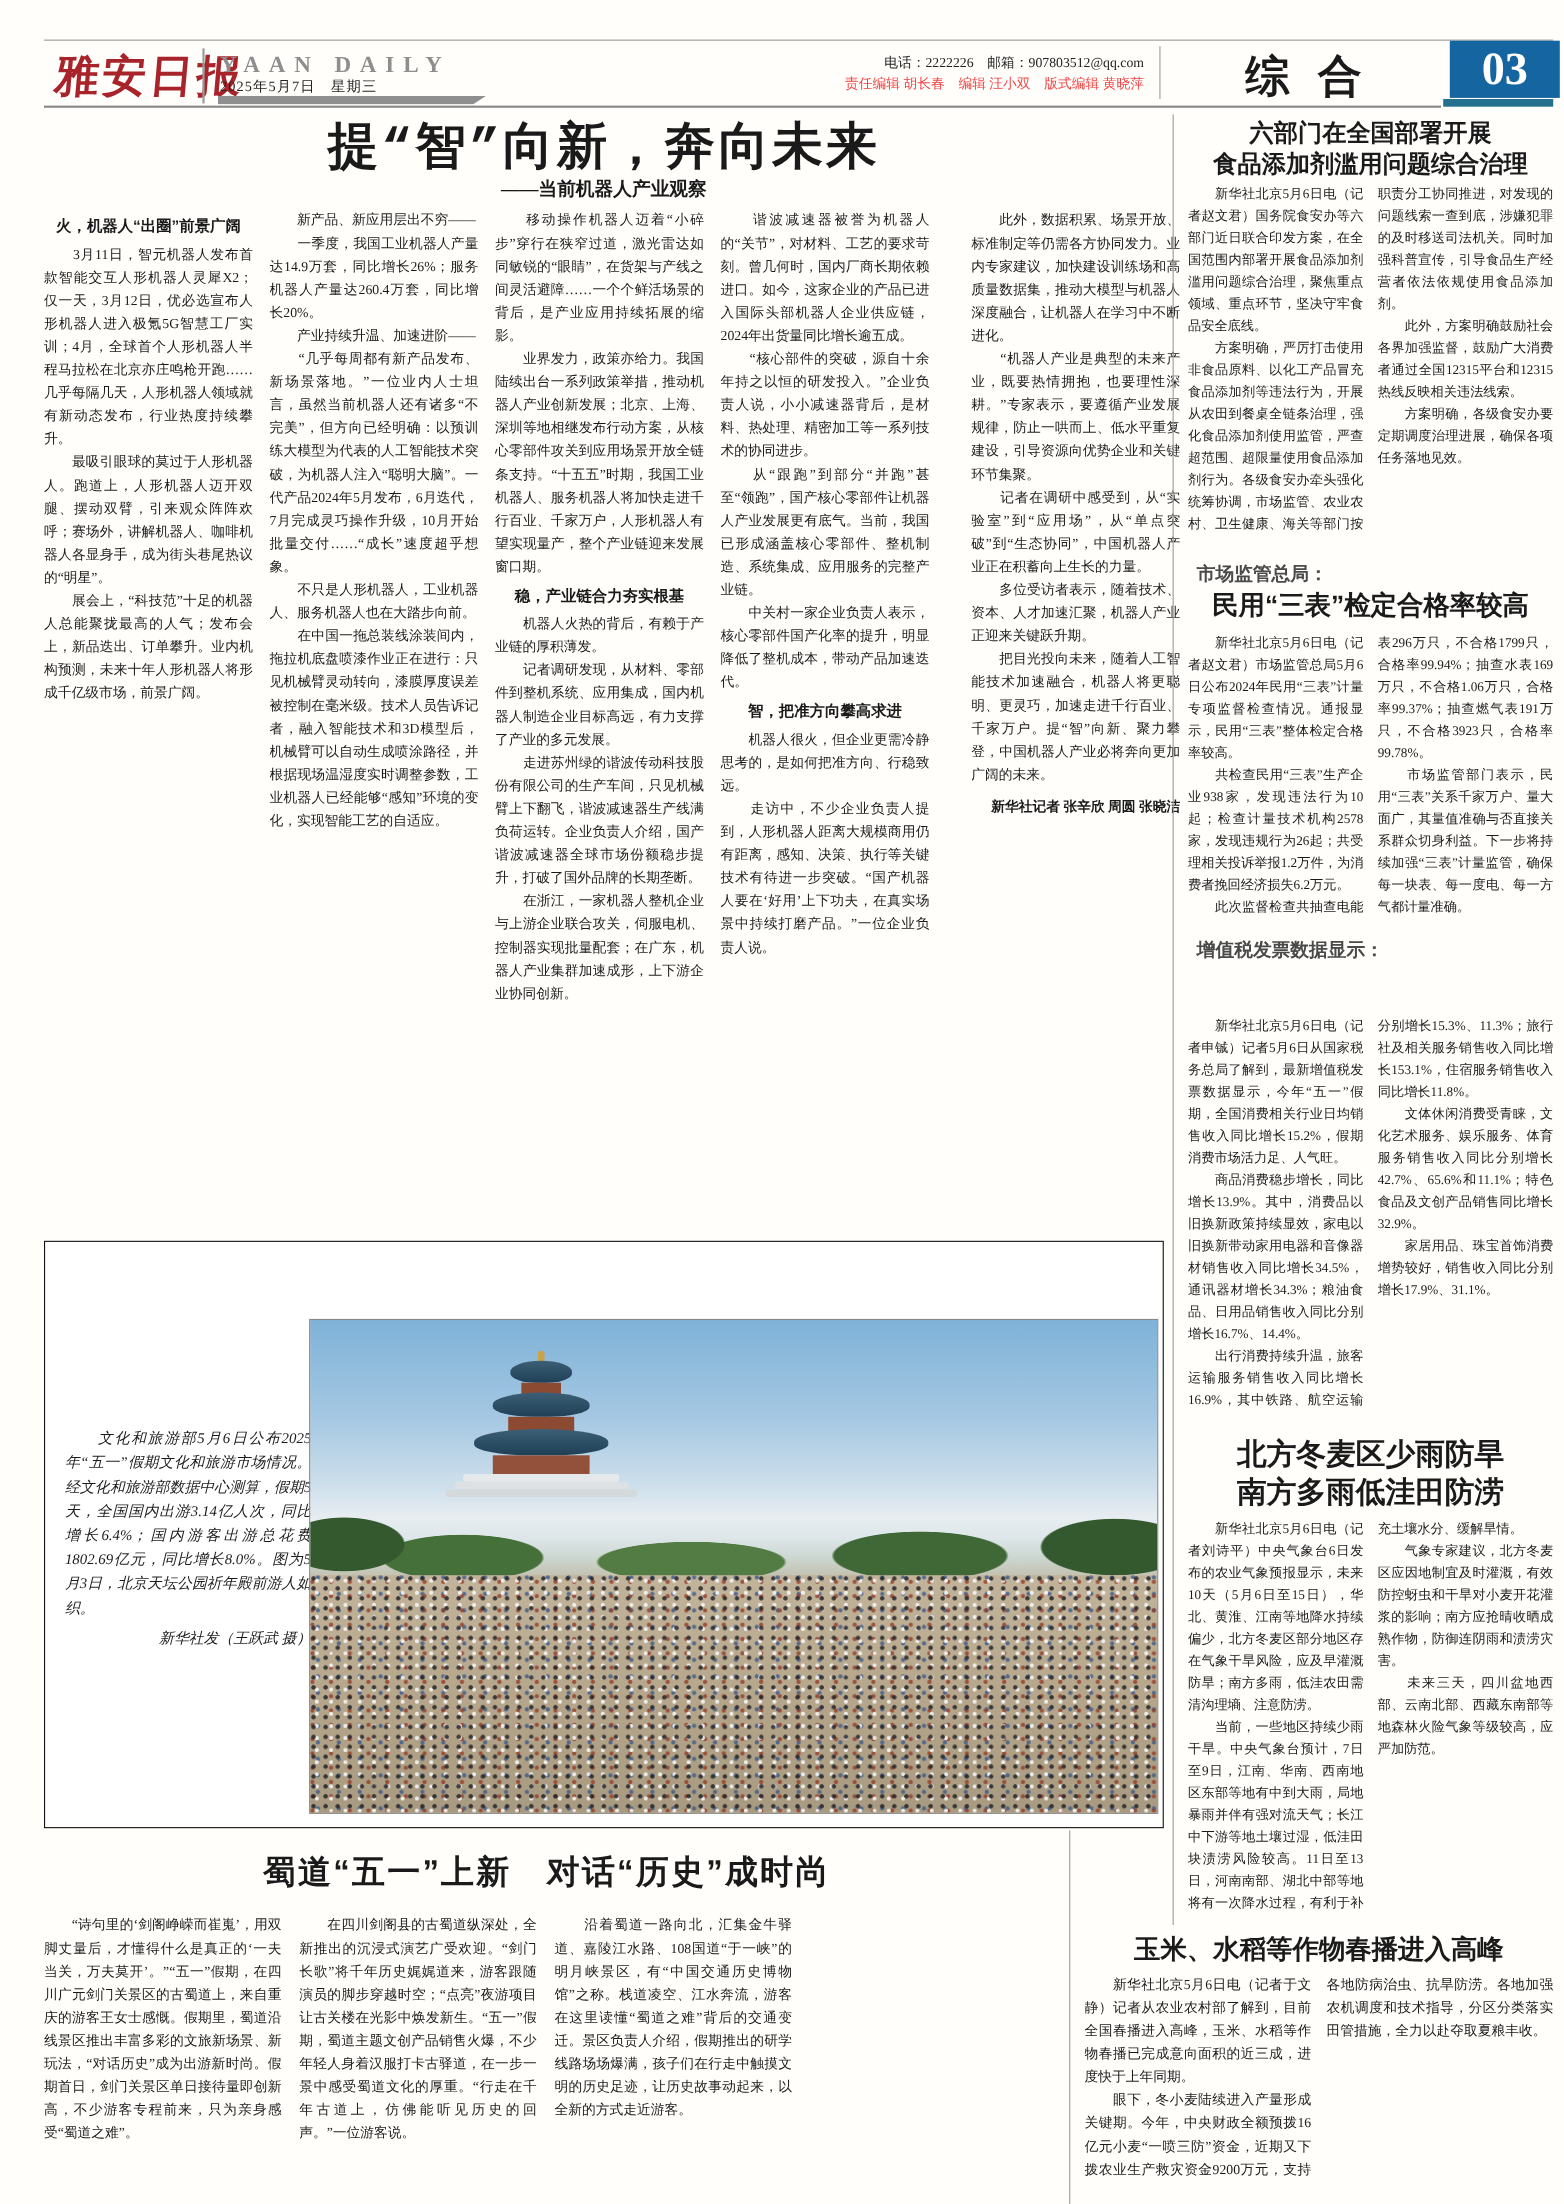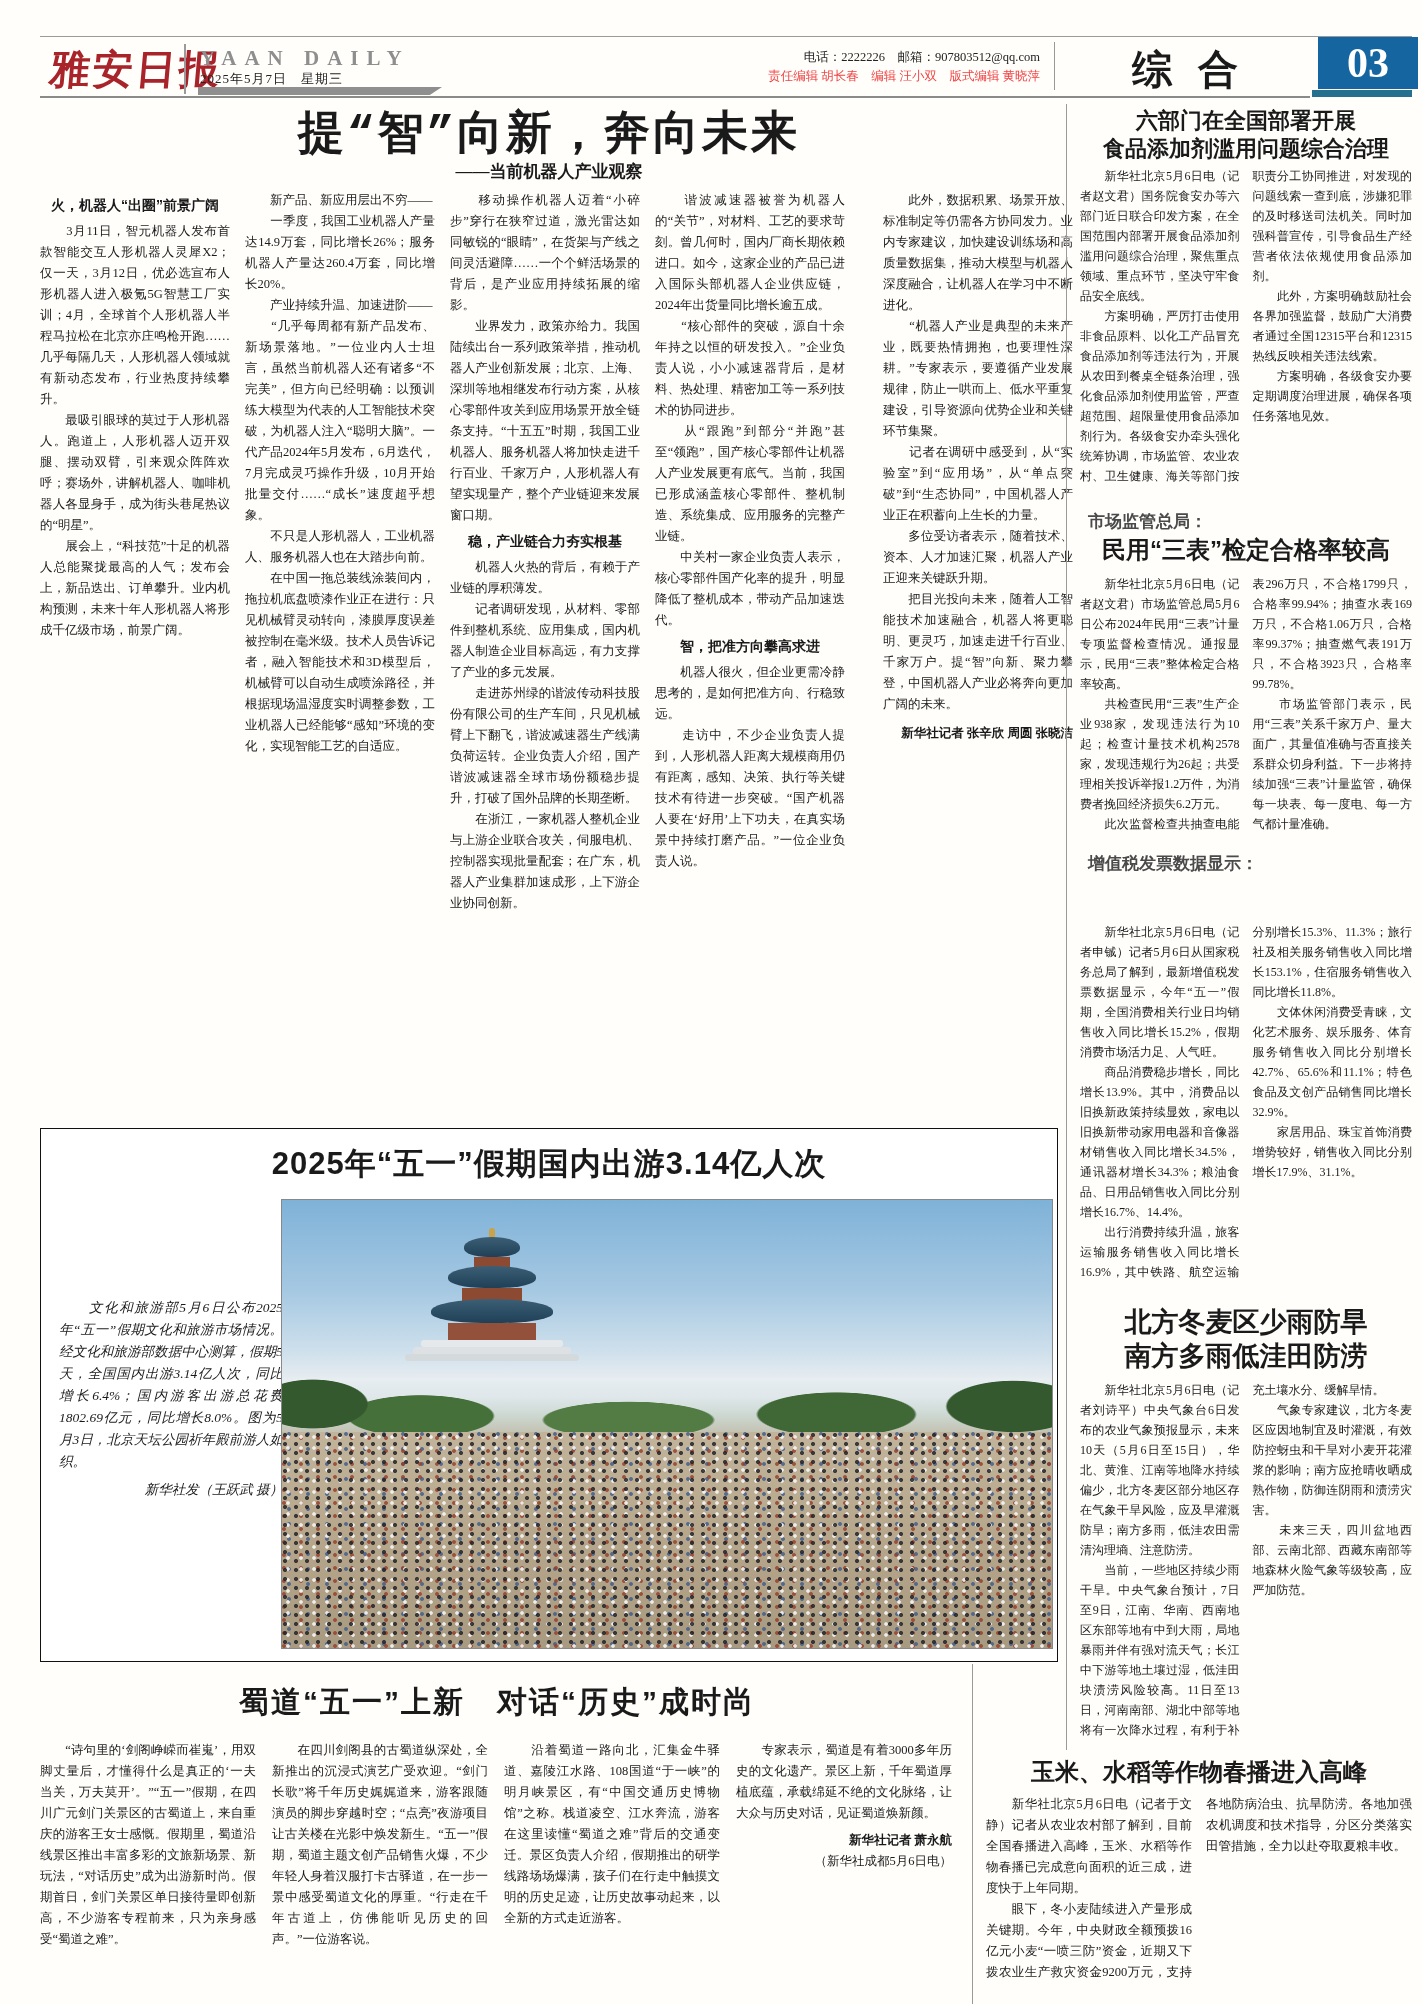--- a/index.html
+++ b/index.html
@@ -194,21 +194,20 @@
 　　家居用品、珠宝首饰消费增势较好，销售收入同比分别增长17.9%、31.1%。</div>
 
   <div class="abs r-head rw-h1">北方冬麦区少雨防旱</div>
   <div class="abs r-head rw-h2">南方多雨低洼田防涝</div>
   <div class="abs r-body rw-body just">　　新华社北京5月6日电（记者刘诗平）中央气象台6日发布的农业气象预报显示，未来10天（5月6日至15日），华北、黄淮、江南等地降水持续偏少，北方冬麦区部分地区存在气象干旱风险，应及早灌溉防旱；南方多雨，低洼农田需清沟理墒、注意防涝。
 　　当前，一些地区持续少雨干旱。中央气象台预计，7日至9日，江南、华南、西南地区东部等地有中到大雨，局地暴雨并伴有强对流天气；长江中下游等地土壤过湿，低洼田块渍涝风险较高。11日至13日，河南南部、湖北中部等地将有一次降水过程，有利于补充土壤水分、缓解旱情。
 　　气象专家建议，北方冬麦区应因地制宜及时灌溉，有效防控蚜虫和干旱对小麦开花灌浆的影响；南方应抢晴收晒成熟作物，防御连阴雨和渍涝灾害。
 　　未来三天，四川盆地西部、云南北部、西藏东南部等地森林火险气象等级较高，应严加防范。</div>
 
   <div class="abs pbox">
-    <div class="abs pb-headline">2025年“五一”假期国内出游3.14亿人次</div>
     <div class="abs pb-caption">
       <span class="just" style="display:block">　　文化和旅游部5月6日公布2025年“五一”假期文化和旅游市场情况。经文化和旅游部数据中心测算，假期5天，全国国内出游3.14亿人次，同比增长6.4%；国内游客出游总花费1802.69亿元，同比增长8.0%。图为5月3日，北京天坛公园祈年殿前游人如织。</span>
       <div class="pb-credit">新华社发（王跃武 摄）</div>
     </div>
     <div class="abs photo">
       <div class="temple">
         <div class="finial"></div>
         <div class="roof r1"></div>
         <div class="w1"></div>
         <div class="roof r2"></div>
@@ -221,24 +220,19 @@
       </div>
       <div class="trees"></div>
       <div class="crowd"></div>
     </div>
   </div>
 
   <div class="abs b-headline">蜀道“五一”上新　对话“历史”成时尚</div>
   <div class="abs bcol just" id="bcol1">　　“诗句里的‘剑阁峥嵘而崔嵬’，用双脚丈量后，才懂得什么是真正的‘一夫当关，万夫莫开’。”“五一”假期，在四川广元剑门关景区的古蜀道上，来自重庆的游客王女士感慨。假期里，蜀道沿线景区推出丰富多彩的文旅新场景、新玩法，“对话历史”成为出游新时尚。假期首日，剑门关景区单日接待量即创新高，不少游客专程前来，只为亲身感受“蜀道之难”。</div>
   <div class="abs bcol just" id="bcol2">　　在四川剑阁县的古蜀道纵深处，全新推出的沉浸式演艺广受欢迎。“剑门长歌”将千年历史娓娓道来，游客跟随演员的脚步穿越时空；“点亮”夜游项目让古关楼在光影中焕发新生。“五一”假期，蜀道主题文创产品销售火爆，不少年轻人身着汉服打卡古驿道，在一步一景中感受蜀道文化的厚重。“行走在千年古道上，仿佛能听见历史的回声。”一位游客说。</div>
   <div class="abs bcol just" id="bcol3">　　沿着蜀道一路向北，汇集金牛驿道、嘉陵江水路、108国道“于一峡”的明月峡景区，有“中国交通历史博物馆”之称。栈道凌空、江水奔流，游客在这里读懂“蜀道之难”背后的交通变迁。景区负责人介绍，假期推出的研学线路场场爆满，孩子们在行走中触摸文明的历史足迹，让历史故事动起来，以全新的方式走近游客。</div>
-  <div class="abs bcol" id="bcol4">
-    <div class="just">　　专家表示，蜀道是有着3000多年历史的文化遗产。景区上新，千年蜀道厚植底蕴，承载绵延不绝的文化脉络，让大众与历史对话，见证蜀道焕新颜。</div>
-    <div class="b-byline">新华社记者 萧永航</div>
-    <div class="b-dateline">（新华社成都5月6日电）</div>
-  </div>
   <div class="abs b-divider"></div>
 
   <div class="abs c-headline">玉米、水稻等作物春播进入高峰</div>
   <div class="abs c-body just">　　新华社北京5月6日电（记者于文静）记者从农业农村部了解到，目前全国春播进入高峰，玉米、水稻等作物春播已完成意向面积的近三成，进度快于上年同期。
 　　眼下，冬小麦陆续进入产量形成关键期。今年，中央财政全额预拨16亿元小麦“一喷三防”资金，近期又下拨农业生产救灾资金9200万元，支持各地防病治虫、抗旱防涝。各地加强农机调度和技术指导，分区分类落实田管措施，全力以赴夺取夏粮丰收。</div>
 
 </div>
 
 </body></html>

